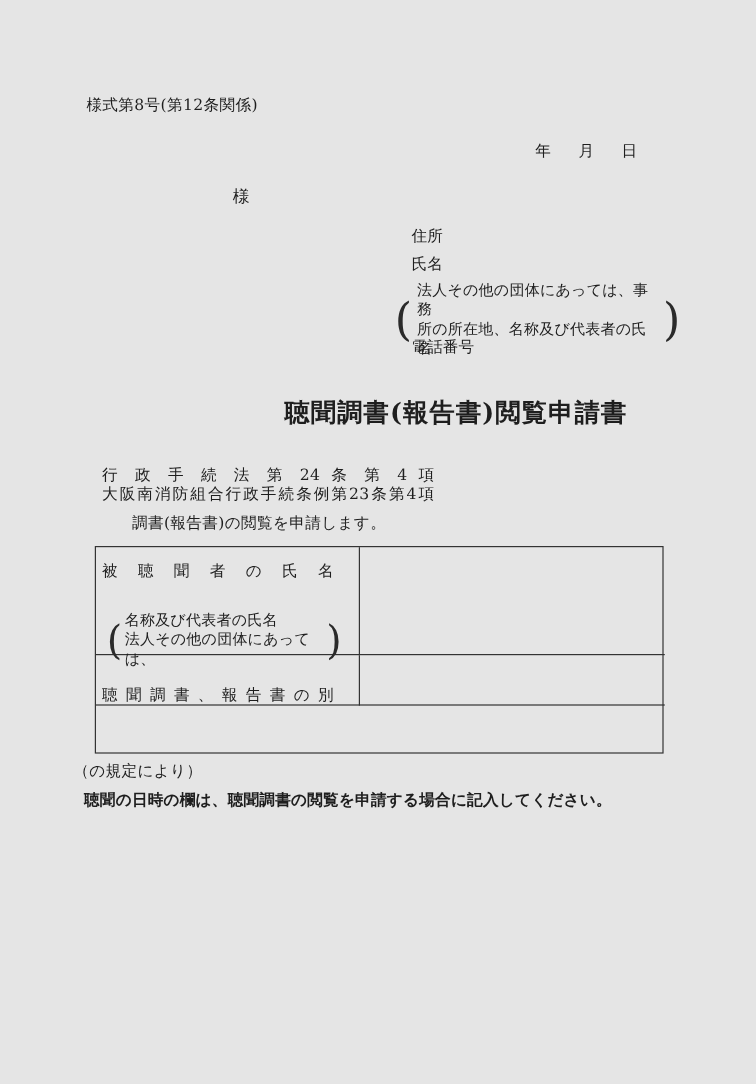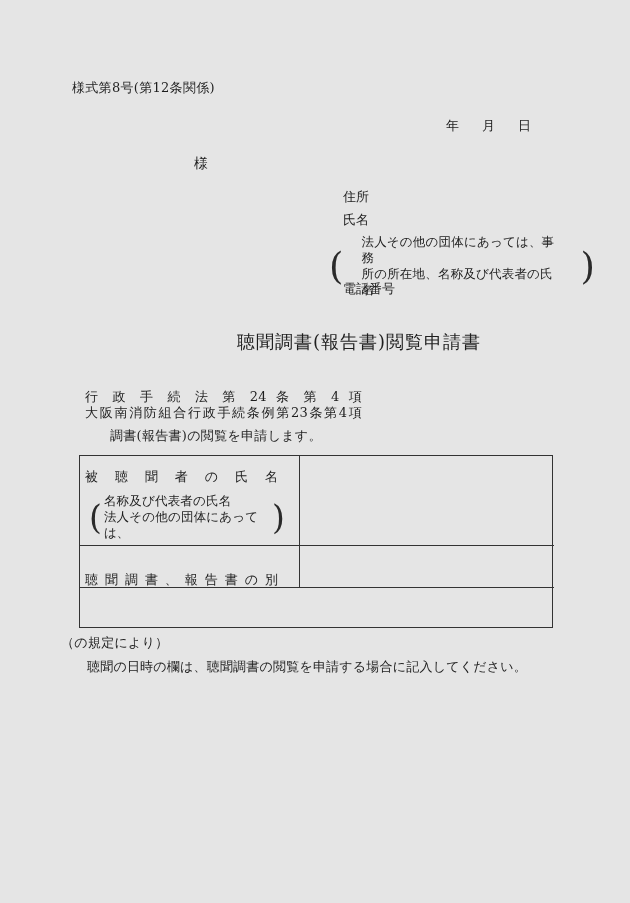--- a/index.html
+++ b/index.html
@@ -23,30 +23,30 @@
   .addressee { left: 194px; top: 155px; font-size: 14px; }
 
   .addr-label  { left: 343px; top: 188px; }
   .name-label  { left: 343px; top: 211px; }
   .phone-label { left: 343px; top: 280px; }
 
   .corp-note { display: flex; align-items: center; }
   .corp-note-applicant { left: 329px; top: 234px; }
   .corp-lines { display: flex; flex-direction: column; }
   .corp-lines span { display: block; line-height: 16px; font-size: 12.5px; letter-spacing: 0.2px; }
-  .corp-note-applicant .corp-lines { width: 201px; margin: 0 18px; }
+  .corp-note-applicant .corp-lines { width: 201px; margin: 0 4px; }
   .paren {
     font-size: 37px;
     line-height: 1;
     font-weight: 400;
     transform: scaleY(1.02);
     color: #2a2a2a;
   }
 
-  .doc-title { left: 237px; top: 330px; font-size: 18px; font-weight: 400; letter-spacing: 1px; }
+  .doc-title { left: 237px; top: 330px; font-size: 21px; font-weight: 700; letter-spacing: 1px; }
 
   .law-stack { left: 85px; top: 389px; width: 277px; }
   .law-stack div {
     line-height: 16px;
     letter-spacing: 0.2px;
     text-align: justify;
     text-align-last: justify;
   }
   .law-continuation { left: 359px; top: 397px; letter-spacing: 0.2px; }
   .body-line2 { left: 78px; top: 427px; letter-spacing: 0.3px; padding-left: 32px; }
@@ -63,28 +63,28 @@
   .cell-br { border-right: 1px solid #333; }
   .cell-bb { border-bottom: 1px solid #333; }
   .label-cell { display: flex; flex-direction: column; }
   .label-cell .cell-label {
     width: 193px;
     margin-left: 5px;
     text-align: justify;
     text-align-last: justify;
     line-height: 15px;
   }
-  .r1-label-cell { padding-top: 13px; }
+  .r1-label-cell { padding-top: 13px; gap: 16px; }
   .r1-label-cell .corp-note { margin-top: 9px; margin-left: 9px; }
   .r1-label-cell .corp-lines { width: 168px; margin-left: 2px; }
   .r1-label-cell .paren { font-size: 33px; }
   .center-cell { justify-content: flex-end; }
 
   .notes-heading { left: 61px; top: 634px; letter-spacing: 0.3px; }
-  .notes-text { left: 87px; top: 658px; letter-spacing: 0.2px; }
+  .notes-text { left: 70px; top: 658px; letter-spacing: 0.2px; font-weight: bold; }
 </style>
 </head>
 <body>
 
 <div class="page">
 
   <div class="abs form-number">様式第8号(第12条関係)</div>
 
   <div class="abs date-line">
     <span>年</span>

